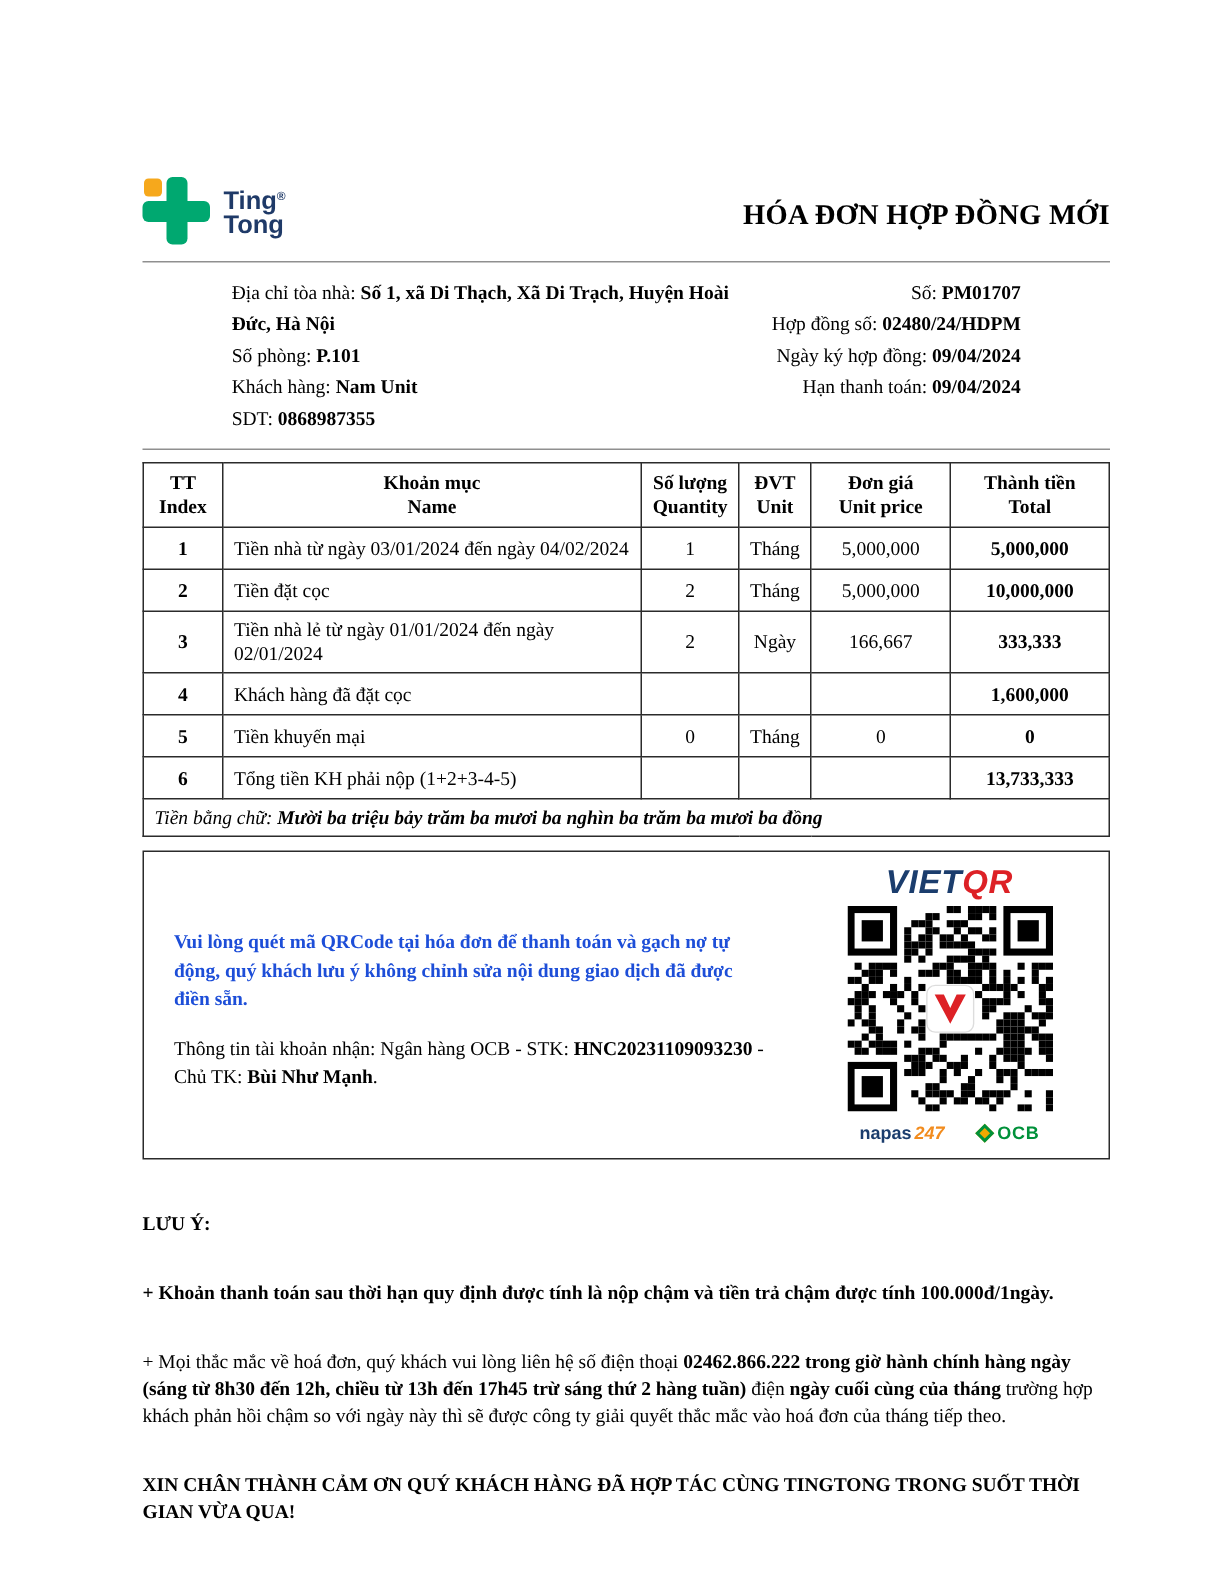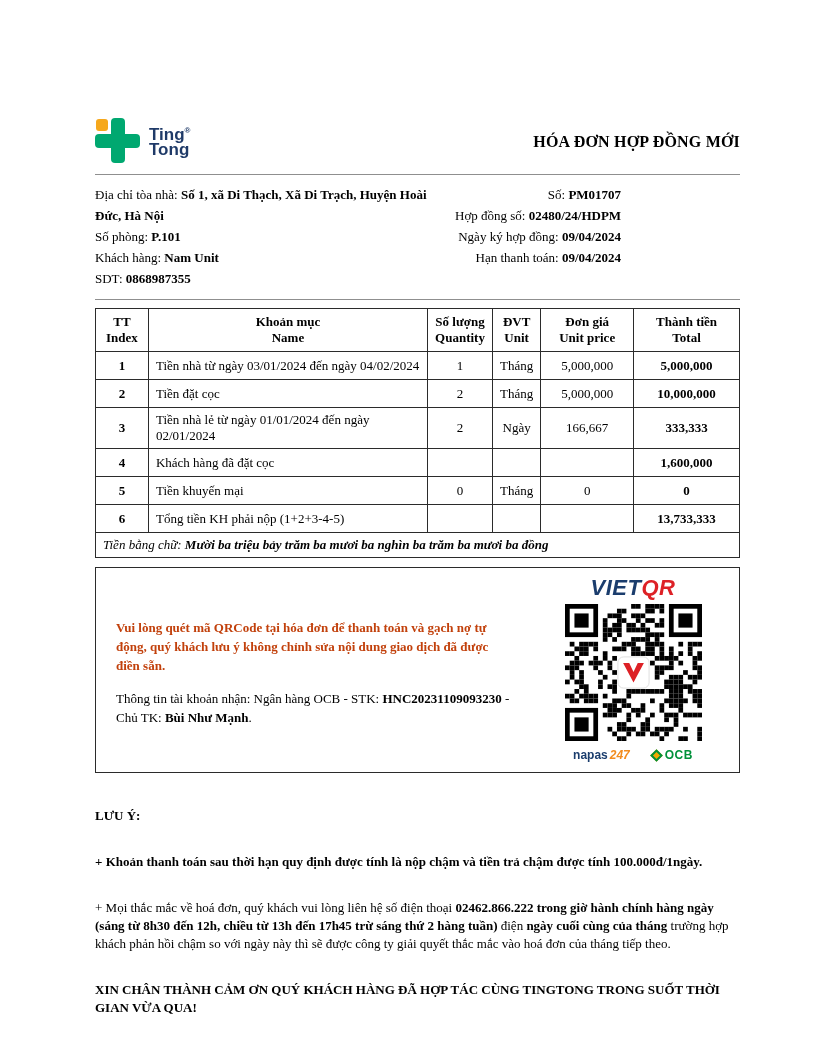--- a/index.html
+++ b/index.html
@@ -13,44 +13,44 @@
             border-bottom:1px solid #8f8f8f; padding-bottom:11px; }
   .logo { display:flex; align-items:center; gap:9px; }
   .logo-mark { position:relative; width:45px; height:45px; }
   .lm-v { position:absolute; left:16px; top:0; width:14px; height:45px; background:#00a870; border-radius:4px; }
   .lm-h { position:absolute; top:16px; left:0; width:45px; height:14px; background:#00a870; border-radius:4px; }
   .lm-orange { position:absolute; left:1px; top:1px; width:12px; height:12px; background:#f6a81c; border-radius:3px; }
   .logo-text { font-family:"Liberation Sans", sans-serif; font-weight:bold;
                color:#1f3a68; font-size:17px; line-height:16px; }
   .logo-text .lt-line { display:block; }
   .reg { font-size:8px; vertical-align:super; }
-  .title { font-size:16px; font-weight:bold; margin-top:15px; letter-spacing:.2px; }
+  .title { font-size:19px; font-weight:bold; margin-top:15px; letter-spacing:.2px; }
 
   
-  .info { display:flex; justify-content:flex-start; padding:9px 0 10px;
+  .info { display:flex; justify-content:center; padding:9px 0 10px;
           border-bottom:1px solid #8f8f8f; font-size:13px; }
   .info p { line-height:21px; }
   .info-left { width:360px; }
   .info-right { text-align:right; }
 
   
   table.items { width:100%; border-collapse:collapse; margin-top:8px; font-size:13px; }
   .items th, .items td { border:1px solid #2b2b2b; padding:4px 7px; vertical-align:middle; }
   .items th { text-align:center; line-height:16px; padding:5px 4px; }
   .items td { line-height:16px; }
   td.c { text-align:center; }
   td.b, .b { font-weight:bold; }
   .row-h { height:28px; }
   .words-cell { font-style:italic; padding:6px 8px; }
 
   
   .qr-box { display:flex; border:1px solid #2b2b2b; margin-top:9px; height:206px; }
   .qr-left { flex:1; padding:14px 14px 10px 20px; display:flex; flex-direction:column;
              justify-content:center; gap:14px; font-size:13px; }
-  .red-note { color:#c2410c; line-height:19px; font-weight:bold; }
+  .red-note { color:#1d4ed8; line-height:19px; font-weight:bold; }
   .acct { line-height:19px; }
   .qr-right { width:212px; display:flex; flex-direction:column; align-items:center;
               padding:7px 8px 5px; }
   .vietqr-logo { font-family:"Liberation Sans", sans-serif; font-weight:bold;
                  font-size:22px; font-style:italic; letter-spacing:.5px; }
   .vq-viet { color:#1b3d6d; }
   .vq-qr   { color:#dd2126; }
   .qr-code { width:137px; height:137px; background:#fff; margin-top:3px; }
   .pay-logos { display:flex; align-items:flex-end; gap:22px; margin-top:7px;
                font-family:"Liberation Sans", sans-serif; font-size:12px; font-weight:bold; }

